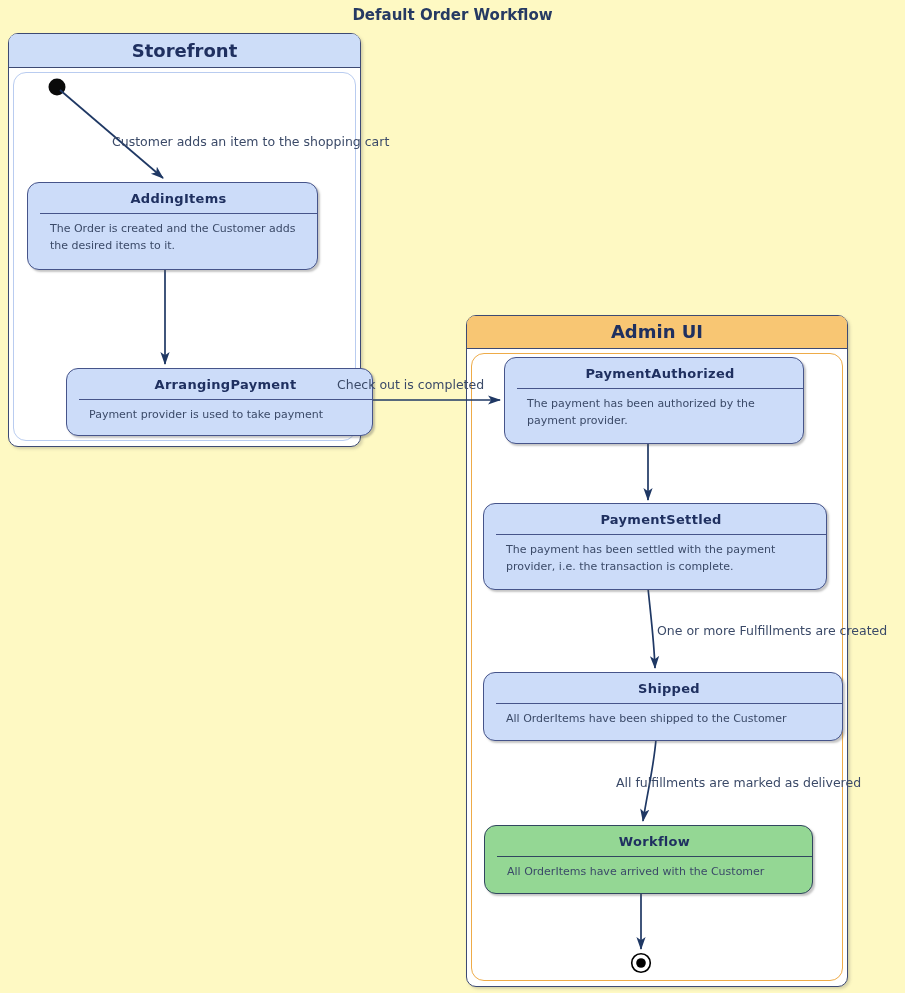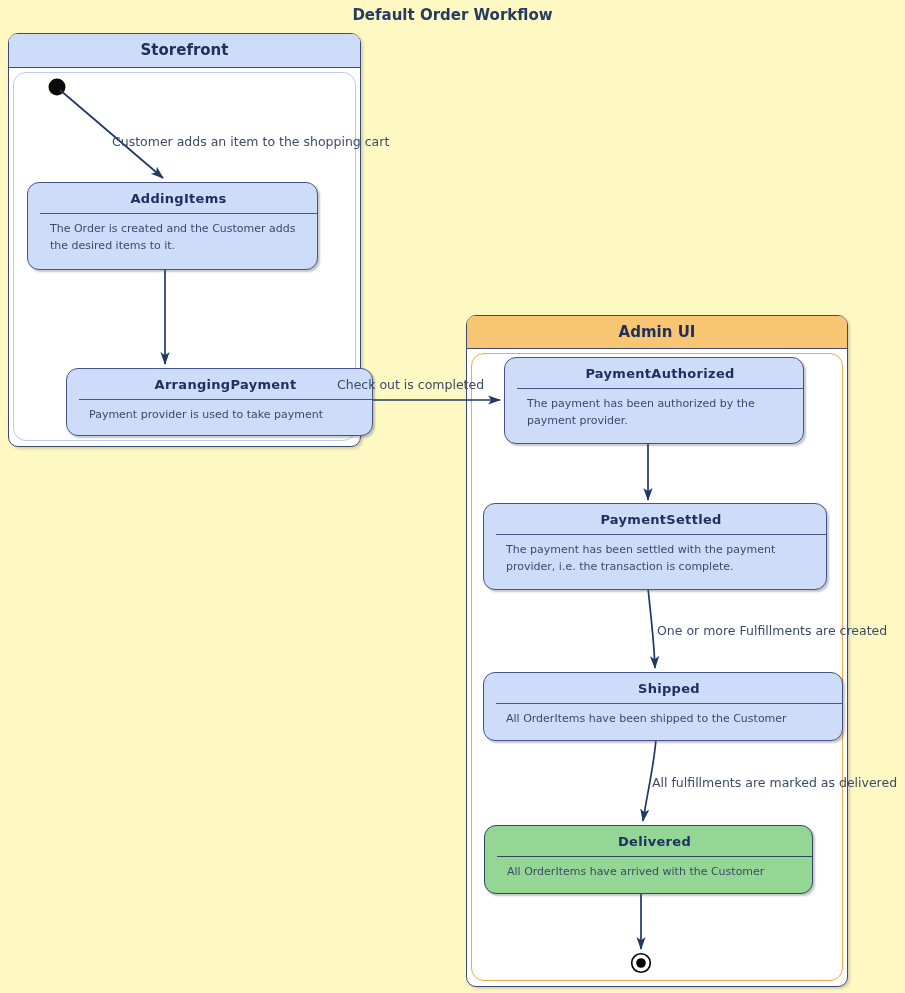--- a/index.html
+++ b/index.html
@@ -11,21 +11,21 @@
     position:absolute;left:0;top:6px;width:905px;text-align:center;
     font-size:15px;font-weight:700;color:var(--title-text);
   }
   
   .container{
     position:absolute;border:1.5px solid var(--container-border);border-radius:10px;
     background:#fff;box-shadow:2px 2px 3px rgba(90,90,90,.25);
   }
   .container-header{
     position:absolute;left:0;top:0;right:0;height:32px;line-height:32px;
-    text-align:center;font-size:15px;font-weight:700;color:var(--header-text);
+    text-align:center;font-size:18px;font-weight:700;color:var(--header-text);
     border-bottom:1.5px solid var(--container-border);
     border-radius:8px 8px 0 0;
   }
   .container-header.blue{background:var(--blue-header-fill);}
   .container-header.orange{background:var(--orange-header-fill);}
   .region{
     position:absolute;left:4px;right:4px;bottom:5px;top:37px;
     border-radius:13px;background:#fff;
   }
   .region.blue-region{border:1.5px solid var(--region-blue-border);}
@@ -113,22 +113,22 @@
     <div class="state-header">Shipped</div>
     <div class="state-body">All OrderItems have been shipped to the Customer</div>
   </div>
 
   <div class="state" style="left:483px;top:503px;width:330px;height:85px;">
     <div class="state-header">PaymentSettled</div>
     <div class="state-body">The payment has been settled with the payment provider, i.e. the transaction is complete.</div>
   </div>
 
   <div class="state green" style="left:484px;top:825px;width:315px;height:67px;">
-    <div class="state-header">Delivered</div>
+    <div class="state-header">Workflow</div>
     <div class="state-body">All OrderItems have arrived with the Customer</div>
   </div>
 
   <div class="edge-label" style="left:112px;top:134px;">Customer adds an item to the shopping cart</div>
   <div class="edge-label" style="left:337px;top:377px;">Check out is completed</div>
   <div class="edge-label" style="left:657px;top:623px;">One or more Fulfillments are created</div>
-  <div class="edge-label" style="left:652px;top:775px;">All fulfillments are marked as delivered</div>
+  <div class="edge-label" style="left:616px;top:775px;">All fulfillments are marked as delivered</div>
 
 </div>
 
 </body></html>

